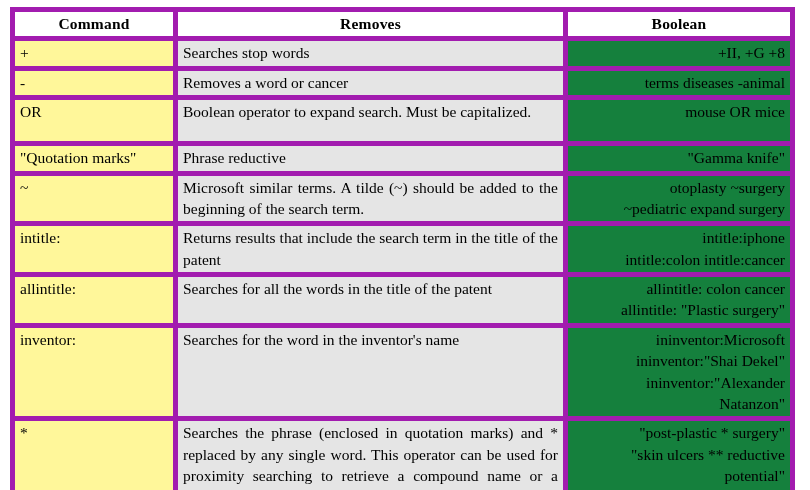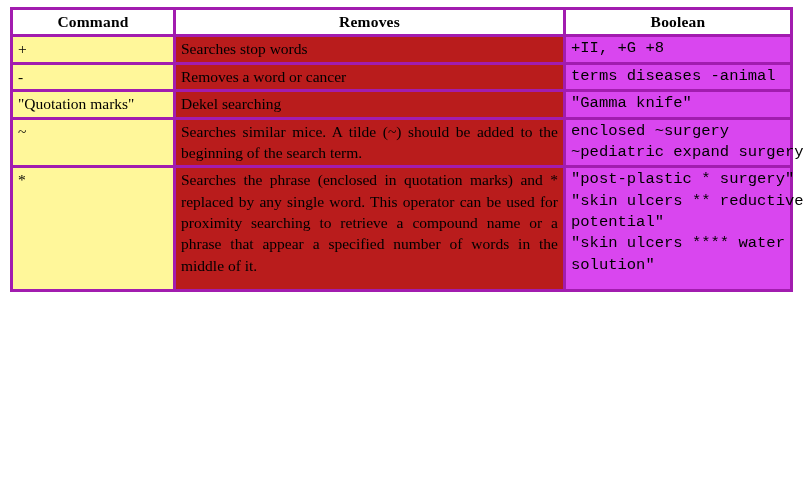--- a/index.html
+++ b/index.html
@@ -23,21 +23,21 @@
     position: absolute;
     left: 10px;
     top: 7px;
     width: 780px;
     border-collapse: collapse;
     table-layout: fixed;
     background: #ffffff;
   }
   table.cmd-table td,
   table.cmd-table th {
-    border: 3px solid #a21caf;
+    border: 5px solid #a21caf;
     vertical-align: top;
     padding: 1px 5px 2px 5px;
     font-size: 15.5px;
     line-height: 1.38;
   }
   thead th {
     text-align: center;
     font-weight: bold;
     font-size: 16px;
     background: #ffffff;
@@ -48,29 +48,28 @@
   col.col-command { width: 163px; }
   col.col-function { width: 390px; }
   col.col-example  { width: 227px; }
 
   td.cell-command {
     background: #fff79a;
     text-align: left;
     white-space: nowrap;
   }
   td.cell-function {
-    background: #b91c1c;
+    background: #e5e5e5;
     text-align: justify;
     text-align-last: left;
     hyphens: none;
   }
   td.cell-example {
-    background: #d946ef;
-    text-align: left;
-    font-family: Liberation Mono, monospace;
+    background: #15803d;
+    text-align: right;
   }
   .line { display: block; white-space: nowrap; }
 </style>
 </head>
 <body>
 
 <div id="page-root">
   <table class="cmd-table">
     <colgroup>
       <col class="col-command">
@@ -92,33 +91,66 @@
             <span class="line">+II, +G +8</span>
           </td>
         </tr>
         <tr style="height: 23px;">
           <td class="cell-command">-</td>
           <td class="cell-function">Removes a word or cancer</td>
           <td class="cell-example">
             <span class="line">terms diseases -animal</span>
           </td>
         </tr>
+        <tr style="height: 46px;">
+          <td class="cell-command">OR</td>
+          <td class="cell-function">Boolean operator to expand search. Must be capitalized.</td>
+          <td class="cell-example">
+            <span class="line">mouse OR mice</span>
+          </td>
+        </tr>
         <tr style="height: 23px;">
           <td class="cell-command">"Quotation marks"</td>
-          <td class="cell-function">Dekel searching</td>
+          <td class="cell-function">Phrase reductive</td>
           <td class="cell-example">
             <span class="line">"Gamma knife"</span>
           </td>
         </tr>
         <tr style="height: 46px;">
           <td class="cell-command">~</td>
-          <td class="cell-function">Searches similar mice. A tilde (~) should be added to the beginning of the search term.</td>
+          <td class="cell-function">Microsoft similar terms. A tilde (~) should be added to the beginning of the search term.</td>
           <td class="cell-example">
-            <span class="line">enclosed ~surgery</span>
+            <span class="line">otoplasty ~surgery</span>
             <span class="line">~pediatric expand surgery</span>
+          </td>
+        </tr>
+        <tr style="height: 43px;">
+          <td class="cell-command">intitle:</td>
+          <td class="cell-function">Returns results that include the search term in the title of the patent</td>
+          <td class="cell-example">
+            <span class="line">intitle:iphone</span>
+            <span class="line">intitle:colon intitle:cancer</span>
+          </td>
+        </tr>
+        <tr style="height: 33px;">
+          <td class="cell-command">allintitle:</td>
+          <td class="cell-function">Searches for all the words in the title of the patent</td>
+          <td class="cell-example">
+            <span class="line">allintitle: colon cancer</span>
+            <span class="line">allintitle: "Plastic surgery"</span>
+          </td>
+        </tr>
+        <tr style="height: 92px;">
+          <td class="cell-command">inventor:</td>
+          <td class="cell-function">Searches for the word in the inventor's name</td>
+          <td class="cell-example">
+            <span class="line">ininventor:Microsoft</span>
+            <span class="line">ininventor:"Shai Dekel"</span>
+            <span class="line">ininventor:"Alexander</span>
+            <span class="line">Natanzon"</span>
           </td>
         </tr>
         <tr style="height: 124px;">
           <td class="cell-command">*</td>
           <td class="cell-function">Searches the phrase (enclosed in quotation marks) and * replaced by any single word. This operator can be used for proximity searching to retrieve a compound name or a phrase that appear a specified number of words in the middle of it.</td>
           <td class="cell-example">
             <span class="line">"post-plastic * surgery"</span>
             <span class="line">"skin ulcers ** reductive</span>
             <span class="line">potential"</span>
             <span class="line">"skin ulcers **** water</span>

